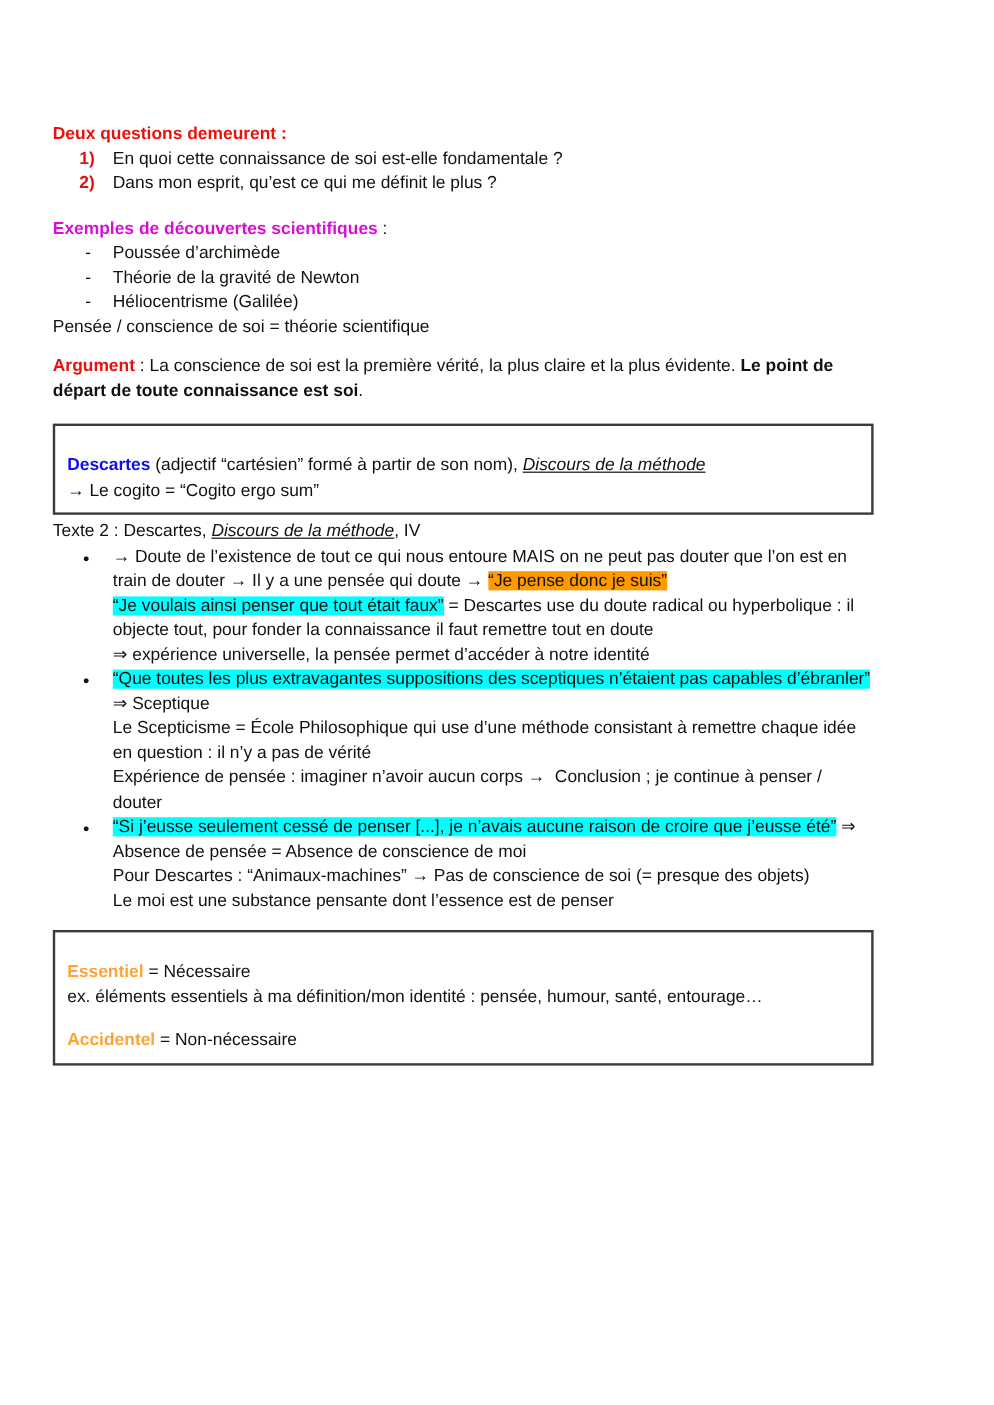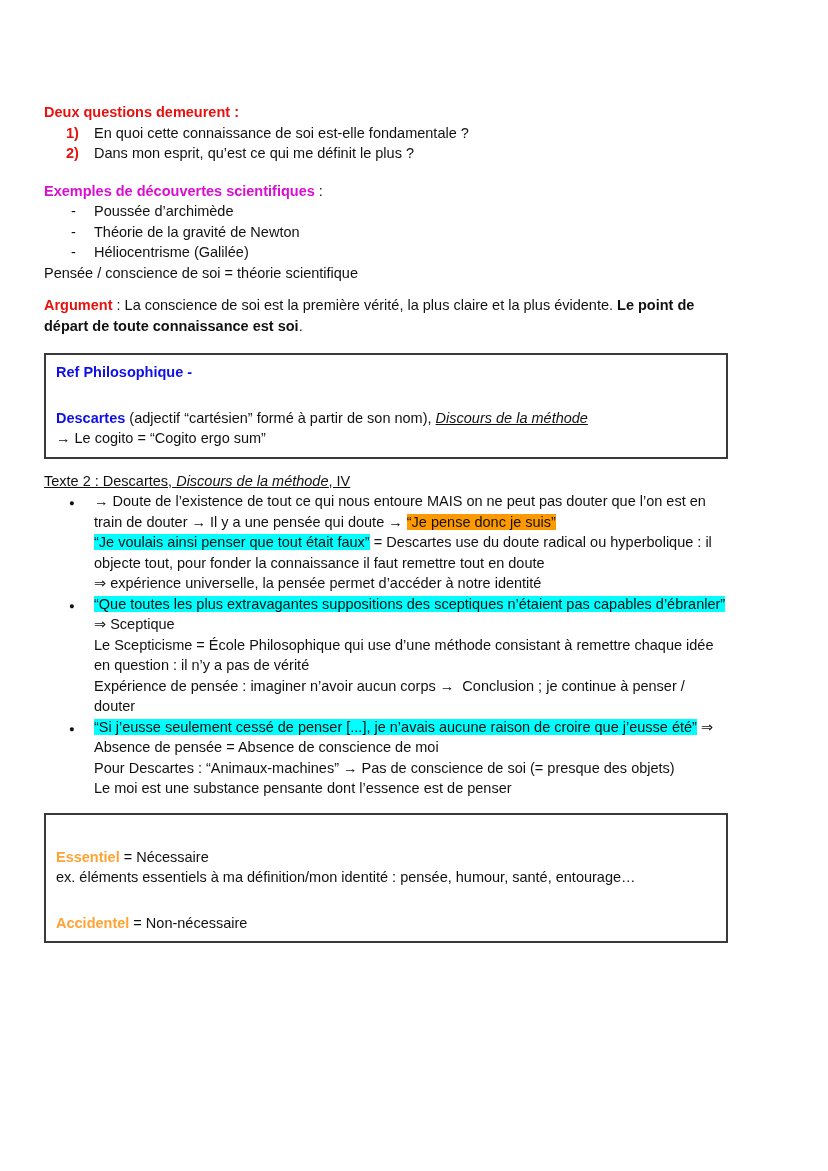--- a/index.html
+++ b/index.html
@@ -34,22 +34,22 @@
   .dot-glyph { font-size: 9.5px; }
   .content { flex: 1; min-width: 0; }
 
   .examples-heading { margin-top: 17px; }
   .argument { margin-top: 12px; }
   .box {
     border: 2px solid var(--box-border, #3a3a3a);
     padding: 7px 10px 8px 10px;
   }
   .ref-box { margin-top: 17px; }
-  .box .gap-line { margin-top: 25px; }
-  .texte2-intro { margin-top: 12px; text-decoration: underline; }
+  .box .gap-line { margin-top: 16px; }
+  .texte2-intro { margin-top: 4px; }
   .repere-box { margin-top: 14px; }
 </style>
 </head>
 <body>
 
 <div class="page">
 
   <div class="red t">Deux questions demeurent :</div>
   <div>
     <div class="li">
@@ -75,21 +75,20 @@
     <div class="li">
         <span class="marker dash t">-</span>
         <span class="content t">Héliocentrisme (Galilée)</span>
       </div>
   </div>
   <div class="t">Pensée / conscience de soi = théorie scientifique</div>
 
   <div class="argument"><span class="red t">Argument</span><span class="t"> : </span><span class="t">La conscience de soi est la première vérité, la plus claire et la plus évidente. </span><span class="b t">Le point de départ de toute connaissance est soi</span><span class="t">.</span></div>
 
   <div class="box ref-box">
-    <div class="blue t">Ref Philosophique -</div>
     <div class="gap-line"><span class="blue t">Descartes</span><span class="t"> (adjectif “cartésien” formé à partir de son nom), </span><span class="work t">Discours de la méthode</span></div>
     <div class="t">→ Le cogito = “Cogito ergo sum”</div>
   </div>
 
   <div class="texte2-intro"><span class="t">Texte 2 : Descartes, </span><span class="work t">Discours de la méthode</span><span class="t">, IV</span></div>
 
   <div>
 
     <div class="li">
       <span class="marker dot"><span class="dot-glyph t">●</span></span>

